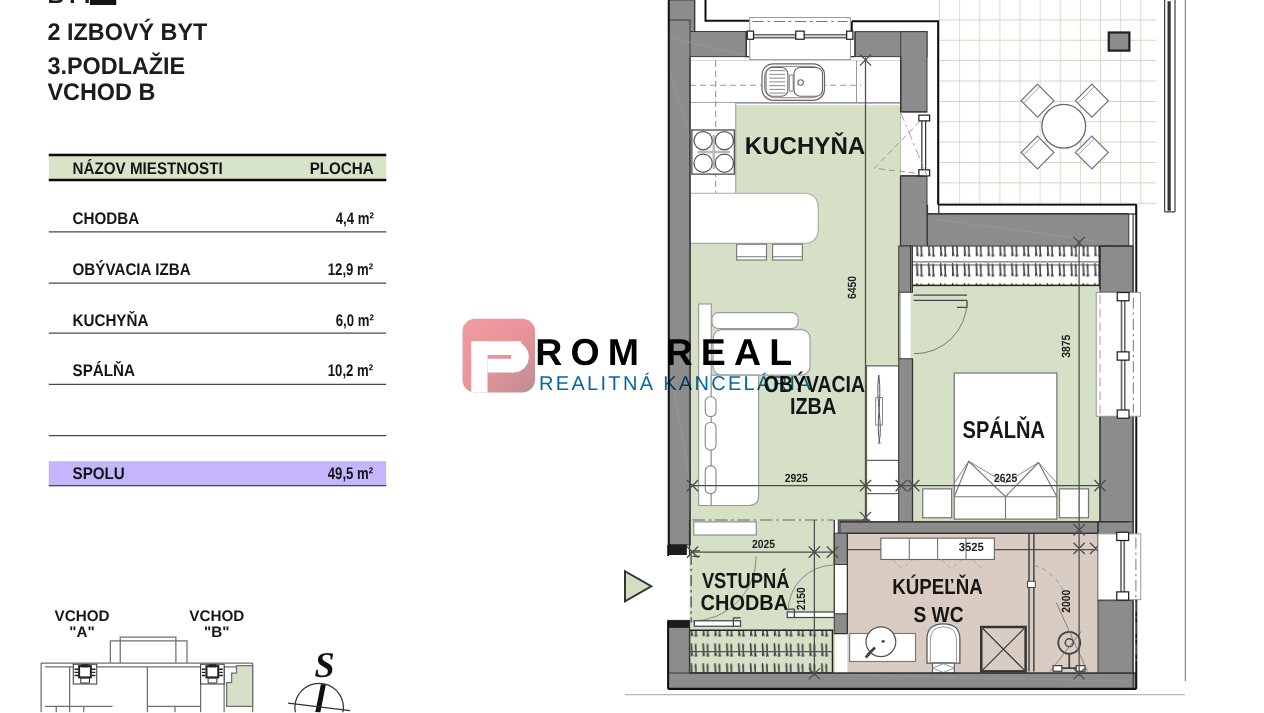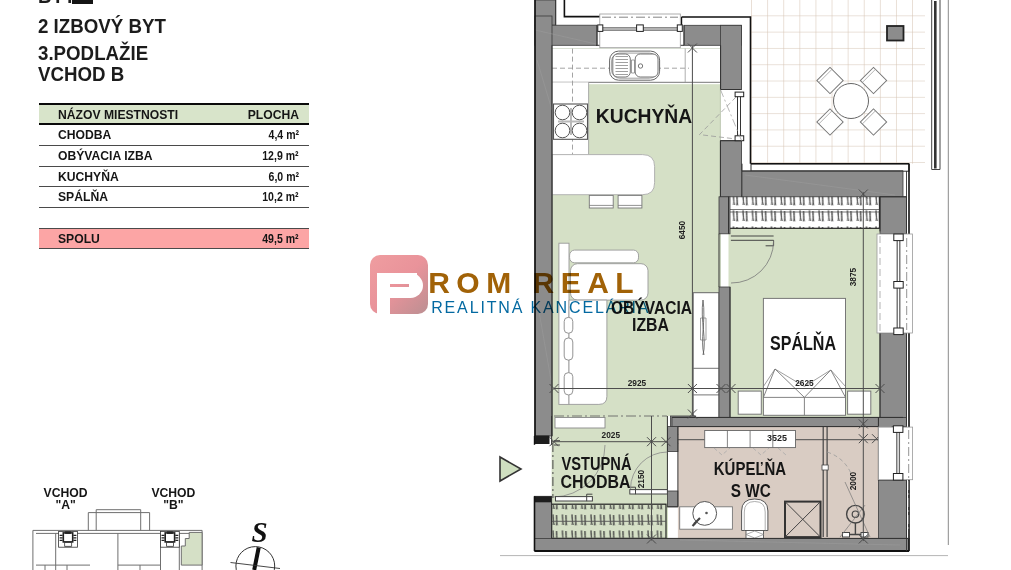--- a/index.html
+++ b/index.html
@@ -1,20 +1,20 @@
 <!DOCTYPE html>
 <html><head>
 <meta charset="utf-8">
 <style>
 html,body{margin:0;padding:0;background:#fff;}
 #stage{position:relative;width:1011px;height:570px;overflow:hidden;background:#fff;font-family:"Liberation Sans",sans-serif;}
 .abs{position:absolute;}
 .ttl{position:absolute;left:38.3px;font-weight:bold;color:#1c1c1c;font-size:19.3px;line-height:1;letter-spacing:0;white-space:nowrap;transform:scaleX(0.97);transform-origin:left top;}
 #tbl{position:absolute;left:39px;top:103.3px;width:269.6px;}
-.trow{position:relative;box-sizing:border-box;height:20.72px;border-bottom:1px solid #4a4a4a;}
+.trow{position:relative;box-sizing:border-box;height:20.72px;border-bottom:1px solid #4a4a4a;margin-top:20px;}
 .trow .l{position:absolute;left:19.3px;top:3.2px;font-weight:bold;font-size:13.5px;line-height:14px;color:#151515;transform:scaleX(0.9);transform-origin:left top;white-space:nowrap;}
 .trow .r{position:absolute;right:9.9px;top:3.2px;font-weight:bold;font-size:13.5px;line-height:14px;color:#151515;transform:scaleX(0.78);transform-origin:right top;white-space:nowrap;}
 #logo{position:absolute;left:370.4px;top:253.9px;mix-blend-mode:multiply;}
 </style>
 </head>
 <body>
 <div id="stage">
   <svg id="plan" class="abs" style="left:0;top:0" width="1011" height="570" viewBox="0 0 1011 570">
 <defs>
 <pattern id="tile" width="16.1" height="16.3" patternUnits="userSpaceOnUse" x="752" y="0">
@@ -298,28 +298,28 @@
       </div>
     <div class="trow">
         <div class="l">KUCHYŇA</div>
         <div class="r">6,0 m²</div>
       </div>
     <div class="trow">
         <div class="l">SPÁLŇA</div>
         <div class="r">10,2 m²</div>
       </div>
     <div class="trow"></div>
-    <div class="trow" style="background:#fca5a5;">
+    <div class="trow" style="background:#c4b5fd;">
         <div class="l">SPOLU</div>
         <div class="r">49,5 m²</div>
       </div>
   </div>
 
   <div id="logo">
     <div style="position:absolute;left:0;top:1px;width:57.2px;height:59px;border-radius:10px;background:linear-gradient(135deg,#ef9da0 0%,#e9939a 50%,#bb8f92 100%);"></div>
     <div style="position:absolute;left:6.3px;top:18.8px;width:13.5px;height:41.2px;background:#fff;"></div>
     <div style="position:absolute;left:6.3px;top:18.8px;width:40.6px;height:11.1px;background:#fff;"></div>
     <div style="position:absolute;left:19.8px;top:33.4px;width:20.8px;height:10.6px;background:#fff;"></div>
     <div style="position:absolute;left:38.6px;top:18.8px;width:13.6px;height:25.2px;background:#fff;border-radius:0 13px 13px 0;"></div>
-    <div style="position:absolute;left:57.8px;top:14.3px;font-weight:bold;font-size:30px;line-height:1;color:#a16207;letter-spacing:6.5px;white-space:nowrap;">ROM REAL</div>
+    <div style="position:absolute;left:57.8px;top:14.3px;font-weight:bold;font-size:30px;line-height:1;color:#000000;letter-spacing:6.5px;white-space:nowrap;">ROM REAL</div>
     <div style="position:absolute;left:60.8px;top:46.1px;font-size:16px;line-height:1;color:#0369a1;letter-spacing:1.85px;white-space:nowrap;">REALITNÁ KANCELÁRIA</div>
   </div>
 </div>
 
 </body></html>

